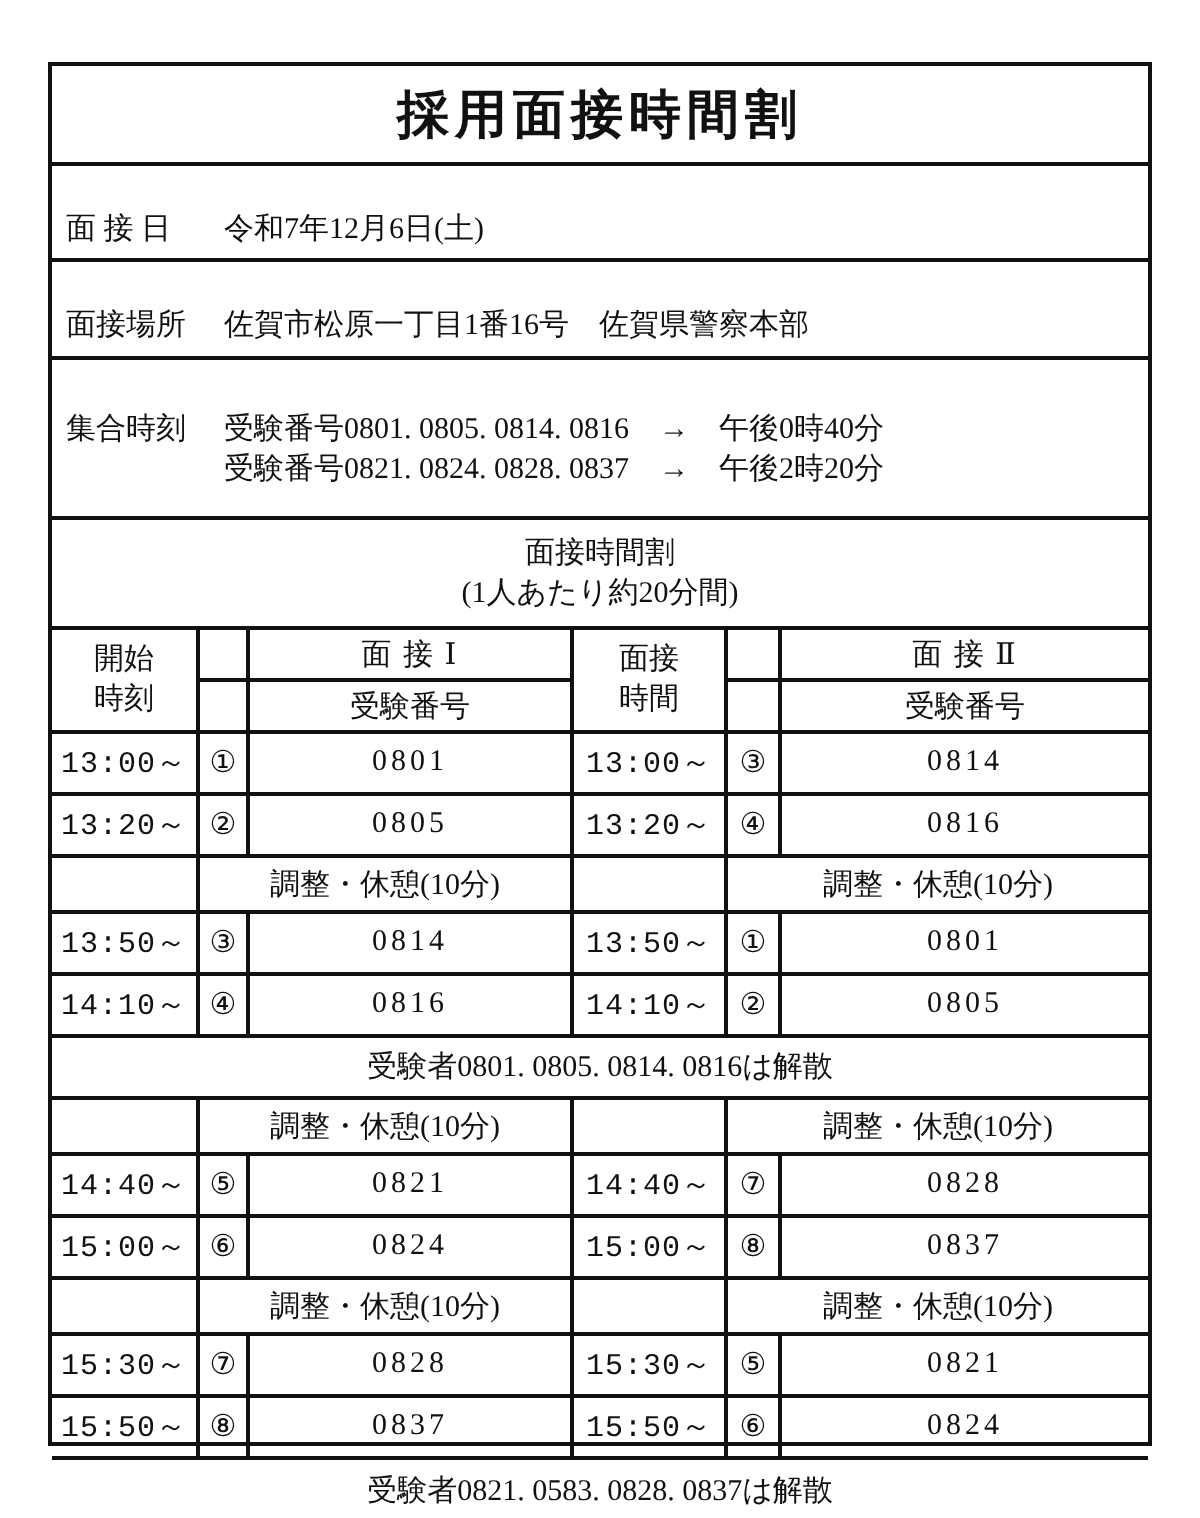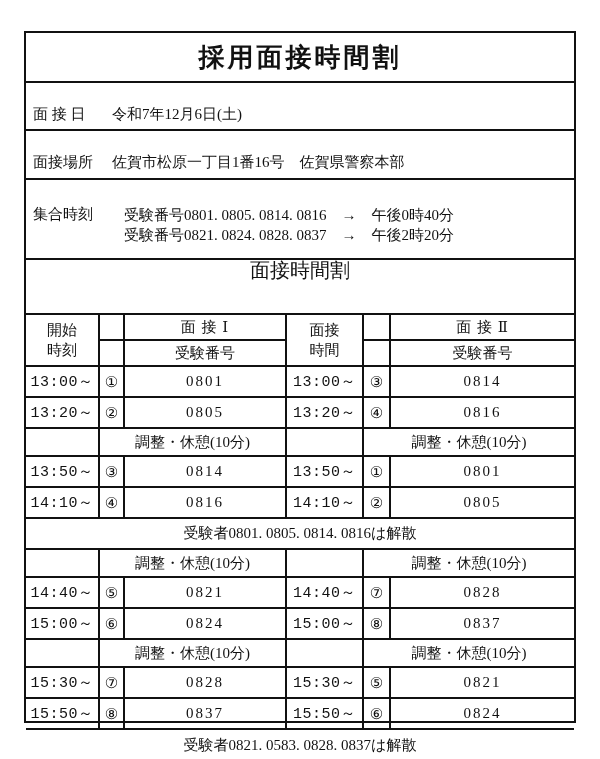--- a/index.html
+++ b/index.html
@@ -18,27 +18,27 @@
   }
   .title-row span{font-size:26px;font-weight:bold;letter-spacing:3px;}
   .info-row{
     box-sizing:border-box;border-bottom:2px solid #111;
     display:flex;align-items:center;font-size:15px;margin-top:16px;
   }
   .info-row .info-label{flex:0 0 72px;padding-left:7px;white-space:pre;}
   .info-row .info-value{padding-left:7px;white-space:pre;}
   .row-date{height:32px;}
   .row-place{height:33px;}
-  .row-assembly-time{height:64px;align-items:flex-start;padding-top:9px;gap:12px;}
+  .row-assembly-time{height:64px;align-items:flex-start;padding-top:9px;}
   .row-assembly-place{height:33px;}
   .value-lines{padding-left:7px;line-height:20px;white-space:pre;}
   .subtitle{
     height:55px;box-sizing:border-box;border-bottom:2px solid #111;
-    display:flex;flex-direction:column;align-items:center;justify-content:flex-start;
-    font-size:20px;line-height:20px;
+    display:flex;flex-direction:column;align-items:center;justify-content:center;
+    font-size:15px;line-height:20px;
   }
   table.sched{
     width:548px;table-layout:fixed;border-collapse:collapse;border:hidden;
     font-size:15px;
   }
   .sched th,.sched td{
     border:2px solid #111;font-weight:normal;text-align:center;
     vertical-align:middle;padding:0;overflow:hidden;
   }
   .pre-line{white-space:pre-line;line-height:20px;}
@@ -72,20 +72,21 @@
   </div>
 
   <div class="info-row row-assembly-time">
     <span class="info-label">集合時刻</span>
     <span class="value-lines"><span>受験番号0801. 0805. 0814. 0816　→　午後0時40分</span><br><span>受験番号0821. 0824. 0828. 0837　→　午後2時20分</span></span>
   </div>
 
 
   <div class="subtitle">
     <span>面接時間割</span>
+    <span>(1人あたり約20分間)</span>
   </div>
 
   <table class="sched">
     <colgroup>
       <col style="width:73px">
         <col style="width:25px">
         <col style="width:162px">
       <col style="width:77px">
         <col style="width:27px">
         <col style="width:184px">

